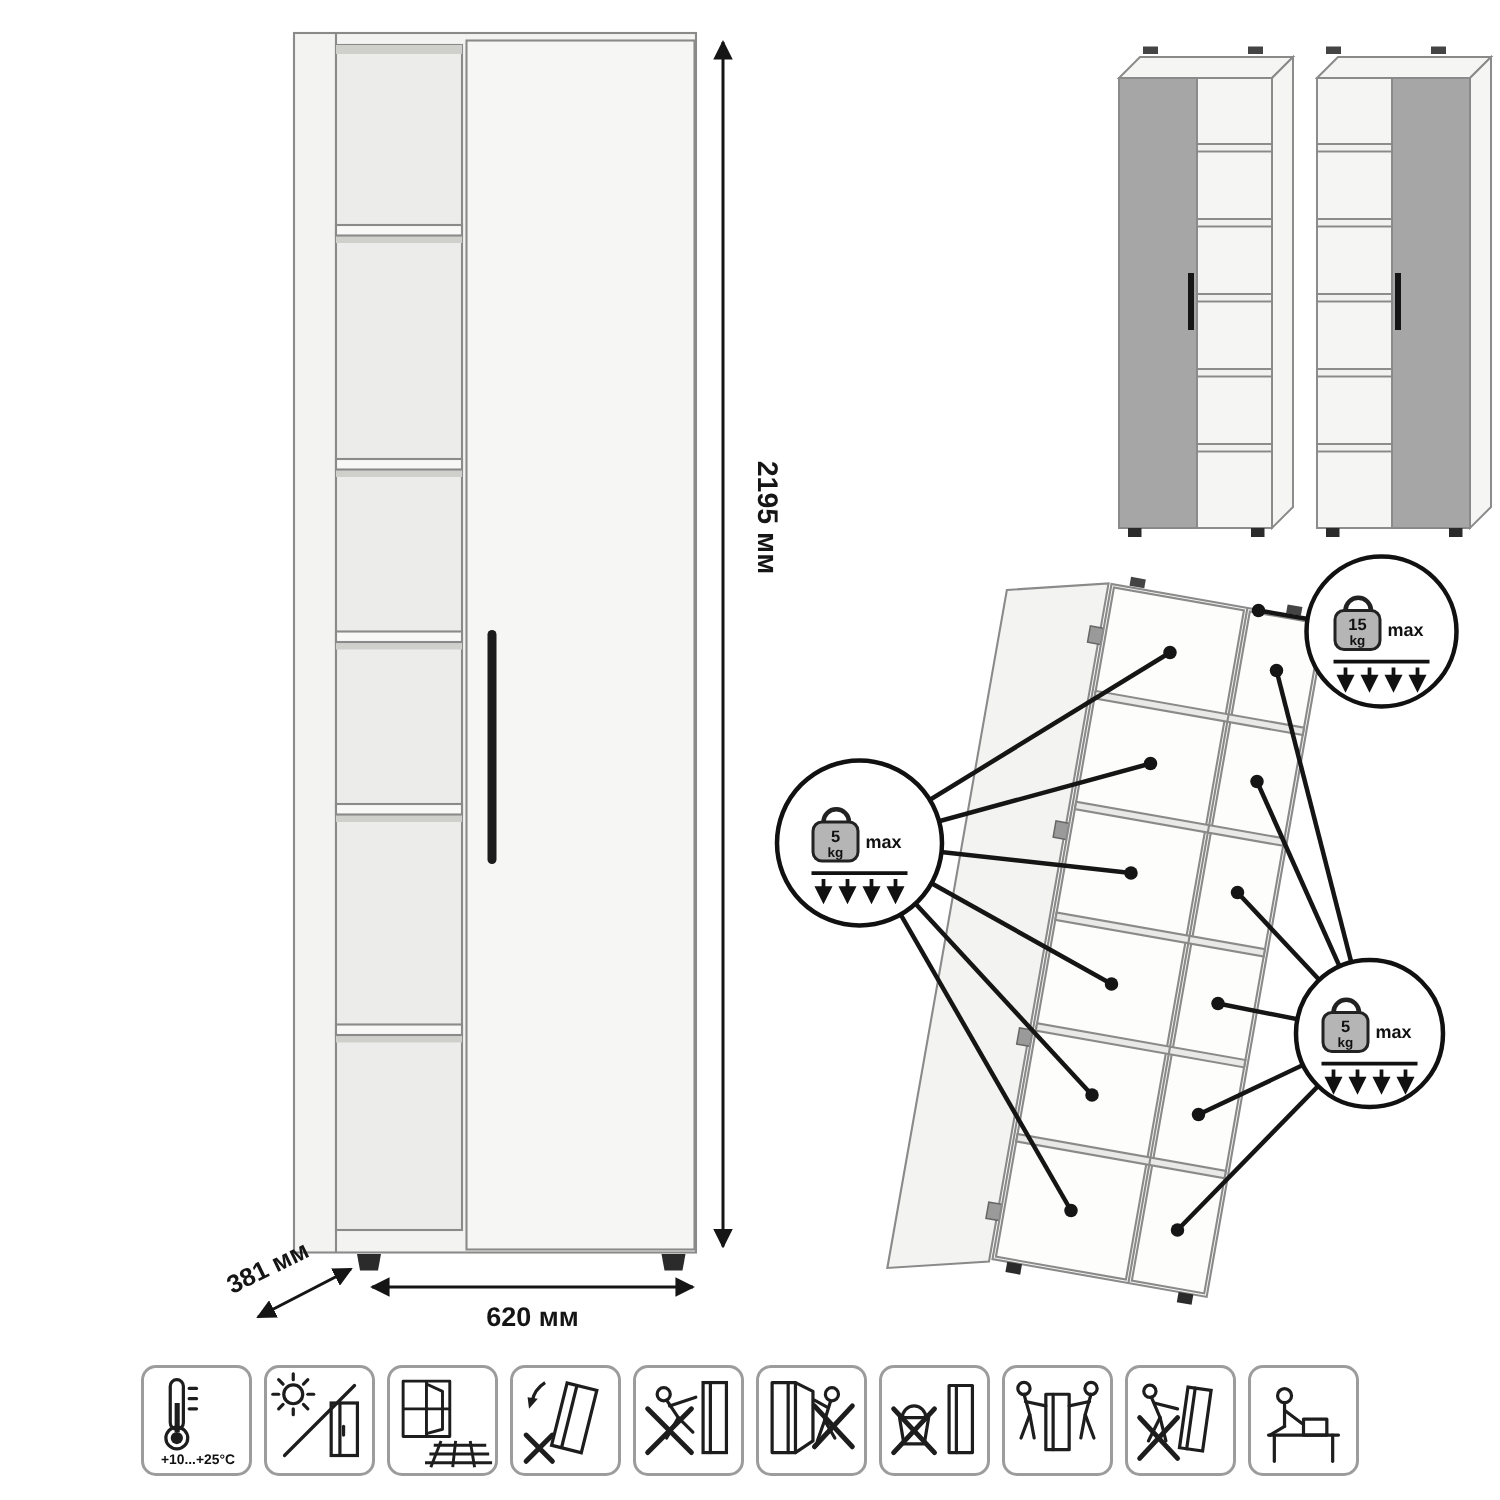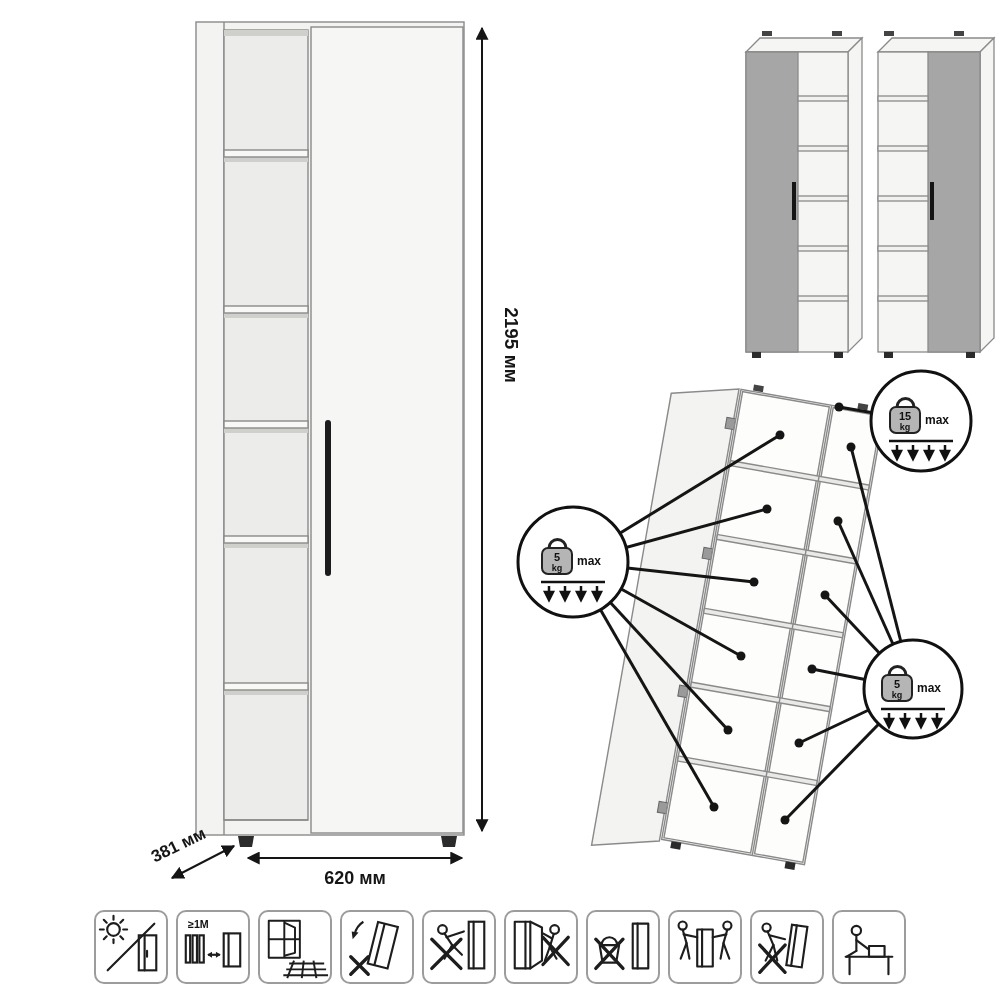--- a/index.html
+++ b/index.html
@@ -229,20 +229,34 @@
         <line x1="937" y1="713" x2="937" y2="720"></line>
             <polygon points="933,719 941,719 937,727"></polygon>
       </g>
     </g>
   </g>
 </svg>
 
 <div class="care-row">
 
 
+  <div class="care-box">
+    <svg viewBox="0 0 72 72" width="70" height="70">
+      <g fill="none" stroke="#1d1d1d" stroke-width="2.2" stroke-linecap="round">
+        <rect x="18" y="8" width="9" height="34" rx="4.5"></rect>
+        <circle cx="22.5" cy="48" r="7.5"></circle>
+        <line x1="31" y1="14" x2="36" y2="14"></line>
+        <line x1="31" y1="21" x2="36" y2="21"></line>
+        <line x1="31" y1="28" x2="36" y2="28"></line>
+      </g>
+      <rect x="21" y="24" width="3.5" height="20" fill="#1d1d1d"></rect>
+      <circle cx="22.5" cy="48" r="4.2" fill="#1d1d1d"></circle>
+      <text x="37" y="66" text-anchor="middle" font-size="9.5" font-weight="bold" fill="#111">+10...+25°C</text>
+    </svg>
+  </div>
 
   <div class="care-box">
     <svg viewBox="0 0 72 72" width="70" height="70">
       <g fill="none" stroke="#1d1d1d" stroke-width="2.2" stroke-linecap="round">
         <circle cx="18" cy="18" r="6.5"></circle>
         <line x1="18" y1="8" x2="18" y2="4"></line>
             <line x1="18" y1="28" x2="18" y2="32"></line>
         <line x1="8" y1="18" x2="4" y2="18"></line>
             <line x1="28" y1="18" x2="32" y2="18"></line>
         <line x1="11" y1="11" x2="8" y2="8"></line>
@@ -250,35 +264,20 @@
         <line x1="25" y1="11" x2="28" y2="8"></line>
             <line x1="11" y1="25" x2="8" y2="28"></line>
         <rect x="44" y="24" width="18" height="36"></rect>
             <line x1="50" y1="24" x2="50" y2="60"></line>
         <line x1="52.5" y1="40" x2="52.5" y2="46"></line>
         <line x1="12" y1="60" x2="60" y2="12"></line>
       </g>
     </svg>
   </div>
 
-  <div class="care-box">
-    <svg viewBox="0 0 72 72" width="70" height="70">
-      <text x="21" y="16" text-anchor="middle" font-size="11" font-weight="bold" fill="#111">≥1M</text>
-      <g fill="none" stroke="#1d1d1d" stroke-width="2.2">
-        <rect x="8" y="24" width="4.5" height="28"></rect>
-        <rect x="15" y="24" width="4.5" height="28"></rect>
-        <rect x="22" y="24" width="4.5" height="28"></rect>
-        <rect x="47" y="22" width="17" height="34"></rect>
-            <line x1="52" y1="22" x2="52" y2="56"></line>
-        <line x1="31" y1="44" x2="43" y2="44"></line>
-      </g>
-      <polygon points="30,44 35,41 35,47" fill="#1d1d1d"></polygon>
-      <polygon points="44,44 39,41 39,47" fill="#1d1d1d"></polygon>
-    </svg>
-  </div>
 
   <div class="care-box">
     <svg viewBox="0 0 72 72" width="70" height="70">
       <g fill="none" stroke="#1d1d1d" stroke-width="2" stroke-linejoin="round">
         <rect x="9" y="9" width="32" height="38"></rect>
         <line x1="25" y1="9" x2="25" y2="47"></line>
         <line x1="9" y1="28" x2="41" y2="28"></line>
         <polyline points="25,11 36,16 36,42 25,45"></polyline>
         <line x1="30" y1="53" x2="66" y2="53"></line>
         <line x1="27" y1="59" x2="68" y2="59"></line>

